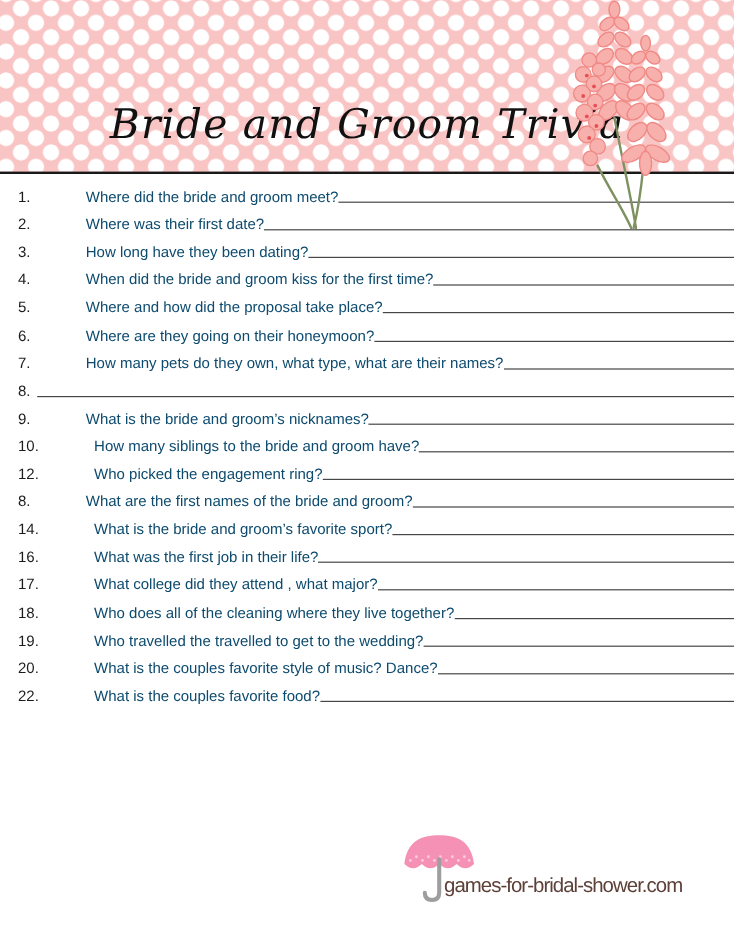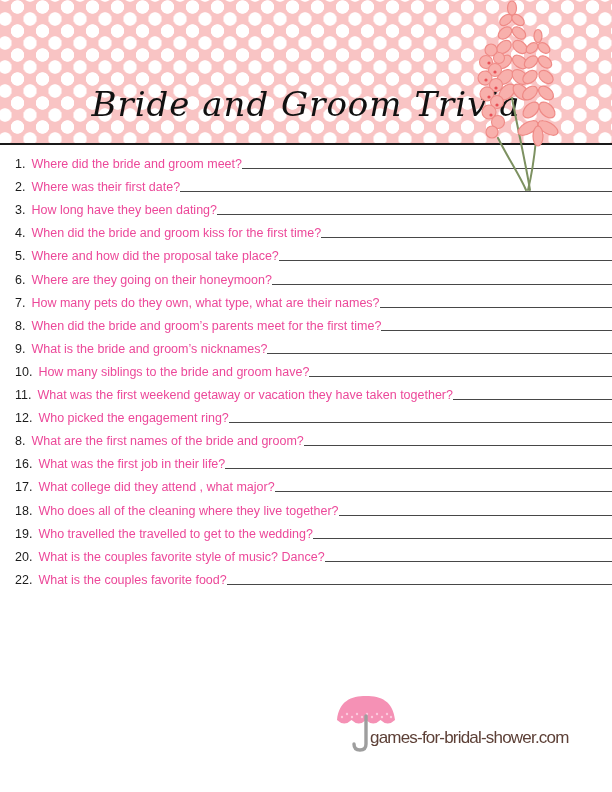--- a/index.html
+++ b/index.html
@@ -53,23 +53,24 @@
     align-items:flex-end;
     height:23.1px;
   }
   .q-num {
     font-size:12.5px; color:#1c1c1c;
     padding-bottom:3px;
     margin-right:6px;
     white-space:nowrap;
   }
   .q-text {
-    font-size:12.5px; color:#ec4899;
+    font-size:12.5px; color:#0c4a6e;
     padding-bottom:3px;
     white-space:nowrap;
+    margin-left:40px;
   }
   .q-line {
     flex:1 1 auto;
     min-width:20px;
     border-bottom:1.5px solid #474747;
     margin-bottom:5px;
   }
 
   
   .footer { position:absolute; left:0; top:690px; width:612px; height:70px; }
@@ -181,46 +182,45 @@
       <span class="q-text">Where are they going on their honeymoon?</span>
       <span class="q-line"></span>
     </div>
   <div class="q-row">
       <span class="q-num">7.</span>
       <span class="q-text">How many pets do they own, what type, what are their names?</span>
       <span class="q-line"></span>
     </div>
   <div class="q-row">
       <span class="q-num">8.</span>
-      <span class="q-text">When did the bride and groom’s parents meet for the first time?</span>
       <span class="q-line"></span>
     </div>
   <div class="q-row">
       <span class="q-num">9.</span>
       <span class="q-text">What is the bride and groom’s nicknames?</span>
       <span class="q-line"></span>
     </div>
   <div class="q-row">
       <span class="q-num">10.</span>
       <span class="q-text">How many siblings to the bride and groom have?</span>
       <span class="q-line"></span>
     </div>
   <div class="q-row">
-      <span class="q-num">11.</span>
-      <span class="q-text">What was the first weekend getaway or vacation they have taken together?</span>
-      <span class="q-line"></span>
-    </div>
-  <div class="q-row">
       <span class="q-num">12.</span>
       <span class="q-text">Who picked the engagement ring?</span>
       <span class="q-line"></span>
     </div>
   <div class="q-row">
       <span class="q-num">8.</span>
       <span class="q-text">What are the first names of the bride and groom?</span>
+      <span class="q-line"></span>
+    </div>
+  <div class="q-row">
+      <span class="q-num">14.</span>
+      <span class="q-text">What is the bride and groom’s favorite sport?</span>
       <span class="q-line"></span>
     </div>
   <div class="q-row">
       <span class="q-num">16.</span>
       <span class="q-text">What was the first job in their life?</span>
       <span class="q-line"></span>
     </div>
   <div class="q-row">
       <span class="q-num">17.</span>
       <span class="q-text">What college did they attend , what major?</span>

